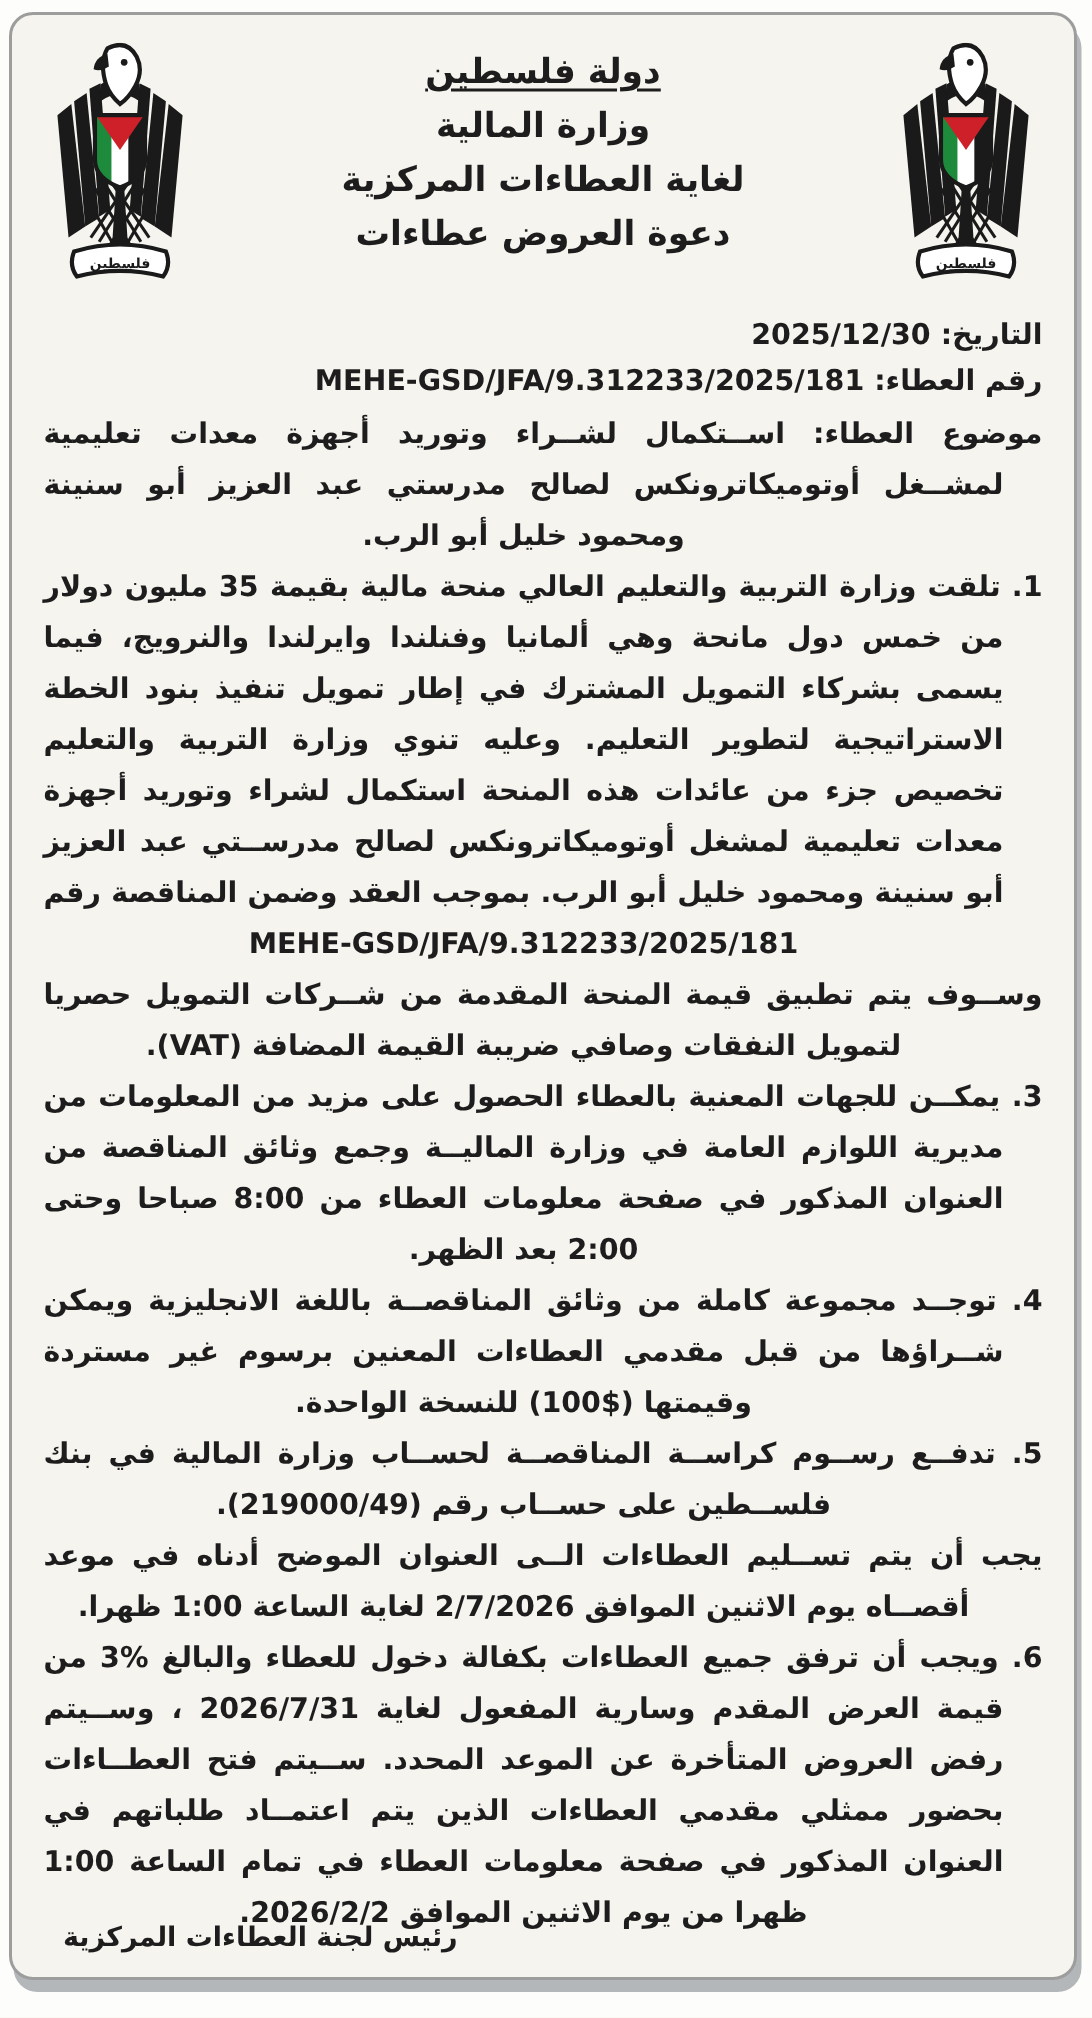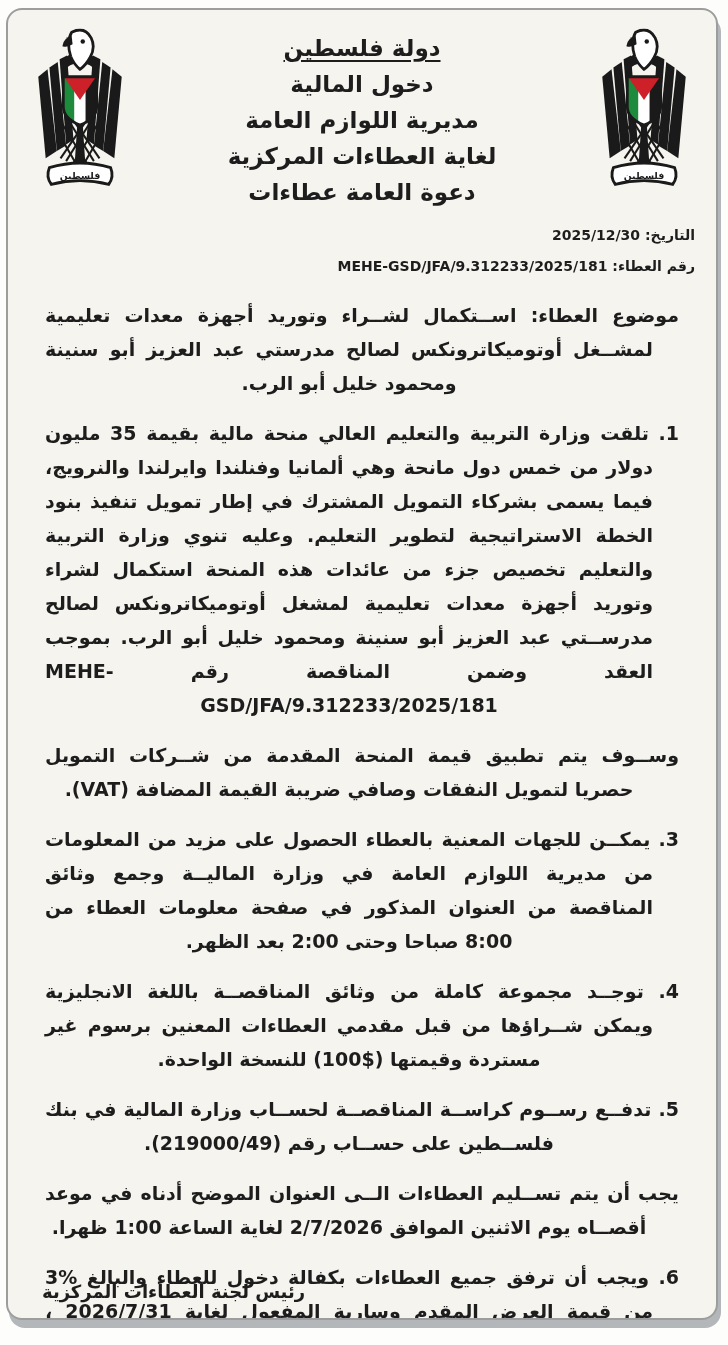--- a/index.html
+++ b/index.html
@@ -20,26 +20,26 @@
     padding:16px 21px 0 21px;
     direction:rtl;overflow:hidden;font-weight:bold;
   }
   
   .header{display:flex;align-items:flex-start;justify-content:space-between;}
   .emblem{width:102px;height:172px;flex:0 0 auto;}
   .titles{flex:1;text-align:center;font-size:23px;line-height:36px;padding-top:4px;}
   .titles .tline{white-space:nowrap;}
   .titles .tline:first-child{text-decoration:underline;text-underline-offset:4px;text-decoration-thickness:2px;}
   
-  .meta{margin-top:10px;text-align:right;font-size:14px;line-height:31px;}
+  .meta{margin-top:10px;text-align:right;font-size:19px;line-height:31px;}
   .meta .num{direction:ltr;unicode-bidi:embed;}
   
   .bodytext{margin-top:2px;}
   .para{
-    margin:16px;font-size:19px;line-height:34px;
+    margin:0;font-size:19px;line-height:34px;
     text-align:justify;text-align-last:center;
     padding-right:26px;text-indent:-26px;
   }
   .signature{
     position:absolute;left:34px;bottom:16px;
     font-size:18px;direction:rtl;text-align:right;
   }
 </style>
 </head>
 <body>
@@ -94,24 +94,23 @@
 </svg>
 
 <div class="sheet">
 
   <div class="header">
     <svg class="emblem" viewBox="0 0 110 180">
         <use href="#pal-emblem"></use>
       </svg>
     <div class="titles">
       <div class="tline">دولة فلسطين</div>
-      <div class="tline">دخول المالية</div>
-      <div class="tline">مديرية اللوازم العامة</div>
+      <div class="tline">وزارة المالية</div>
       <div class="tline">لغاية العطاءات المركزية</div>
-      <div class="tline">دعوة العامة عطاءات</div>
+      <div class="tline">دعوة العروض عطاءات</div>
     </div>
     <svg class="emblem" viewBox="0 0 110 180">
         <use href="#pal-emblem"></use>
       </svg>
   </div>
 
   <div class="meta">
     <div class="meta-line">
       <span>التاريخ:</span>
       <span class="num">2025/12/30</span>

